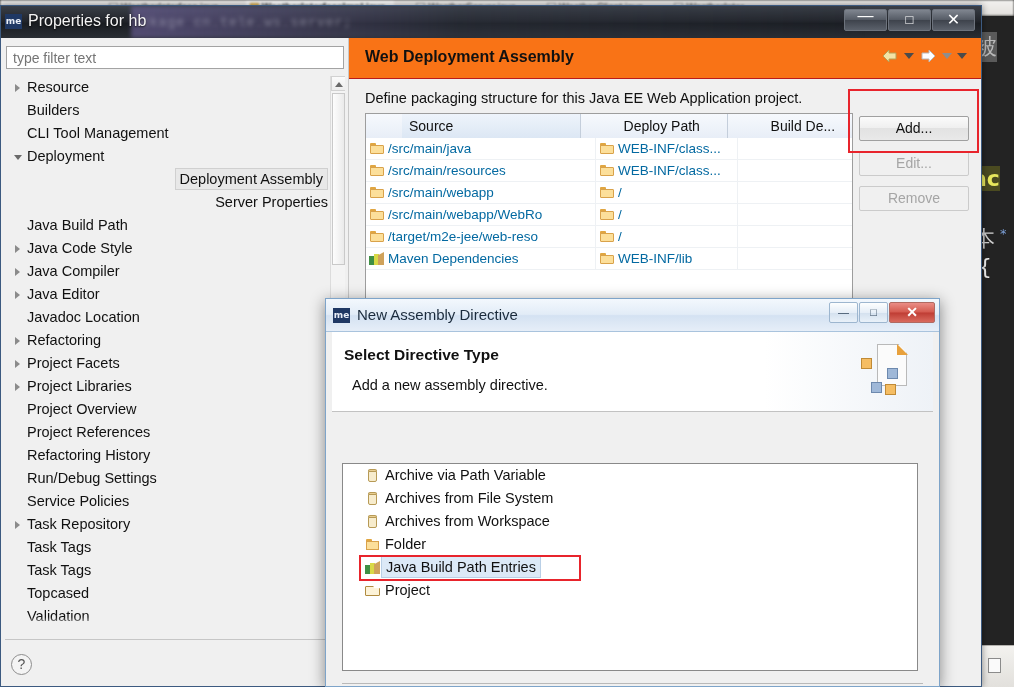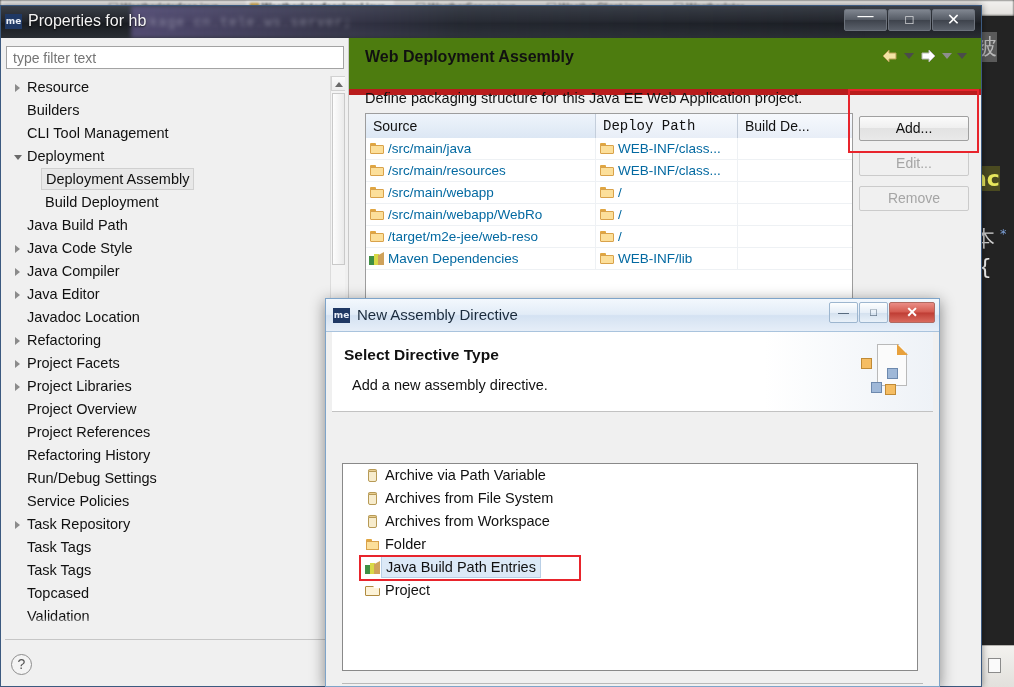--- a/index.html
+++ b/index.html
@@ -131,21 +131,21 @@
   .tree-scroll-thumb {
     position: absolute; left: 1px; top: 17px; width: 13px; height: 172px;
     background: linear-gradient(90deg,#fdfdfd,#eaeaea);
     border: 1px solid #c9c9c9;
   }
   .tree-list { position: absolute; left:0; top:0; right: 17px; }
   .tree-item {
     height: 23px; line-height: 23px; font-size: 14.5px; color: #111;
     position: relative; padding-left: 22px; white-space: nowrap; text-decoration: underline;
   }
-  .tree-item.indent { padding-left: 40px; }
+  .tree-item.indent { padding-left: 40px; text-align: right; }
   .tree-item .arrow {
     position: absolute; left: 10px; top: 8px; width: 0; height: 0;
     border-top: 4px solid transparent; border-bottom: 4px solid transparent;
     border-left: 5px solid #8b8b8b;
   }
   .tree-item .arrow.open {
     left: 9px; top: 10px;
     border-left: 4px solid transparent; border-right: 4px solid transparent;
     border-top: 5px solid #6a6a6a; border-bottom: 0;
   }
@@ -165,22 +165,22 @@
   .help-icon {
     position: absolute; left: 10px; bottom: 11px;
     width: 21px; height: 21px; border-radius: 50%;
     border: 1px solid #8d8d8d; color: #555; font-size: 14px;
     text-align: center; line-height: 19px; background: #f4f4f4;
   }
 
   
   .right-pane { flex: 1; position: relative; background: #f0f0f0; }
   .page-head {
-    position: relative; height: 57px; background: #4d7c0f;
-    border-bottom: 6px solid #b91c1c;
+    position: relative; height: 41px; background: #f97316;
+    border-bottom: 1px solid #b91c1c;
   }
   .page-title {
     position: absolute; left: 16px; top: 10px;
     font-size: 16px; font-weight: bold; color: #111;
   }
   .nav-tools { position: absolute; right: 14px; top: 10px; display: flex; align-items: center; gap: 5px;}
   .arrow-ico { width: 18px; height: 16px; position: relative; }
   .arrow-ico svg { display:block; }
   .caret { width: 0;height:0; border-left:5px solid transparent;border-right:5px solid transparent;border-top:6px solid #4b4b4b;}
   .caret.dim { border-top-color: #8e8e8e; }
@@ -191,24 +191,24 @@
   }
 
   
   .tbl-wrap {
     position: absolute; left: 16px; top: 75px; width: 488px; height: 210px;
     border: 1px solid #9d9d9d; background: #fff; overflow: hidden;
   }
   .tbl-head { display: flex; height: 24px; background: linear-gradient(#f6f9fd,#e8eef7); }
   .th {
     font-size: 14px; color: #111; line-height: 24px; padding-left: 7px;
-    border-right: 1px solid #c4cedb; position: relative;
+    border-right: 1px solid #c4cedb; position: relative; margin-left: 36px;
   }
   .th.c1 { width: 230px; background: linear-gradient(#eef4fb,#dce7f4); }
-  .th.c2 { width: 142px; font-family: Liberation Mono, monospace; }
+  .th.c2 { width: 142px; }
   .th.c3 { width: 113px; border-right: 0; }
   .tr { display: flex; height: 22px; border-bottom: 1px solid #eef1f4; }
   .td {
     font-size: 13.5px; color: #0369a1; line-height: 22px;
     border-right: 1px solid #eef1f4; overflow: hidden; white-space: nowrap;
   }
   .td.c1 { width: 230px; padding-left: 22px; position: relative; }
   .td.c2 { width: 142px; padding-left: 22px; position: relative; }
   .td.c3 { width: 113px; border-right: 0; }
   .folder-ico {
@@ -380,21 +380,21 @@
 
       <div class="left-pane">
         <input class="filter-box" type="text" placeholder="type filter text" style="">
         <div class="tree-wrap">
           <div class="tree-list" id="treeList">
               <div class="tree-item"><span class="arrow"></span><span class="lbl">Resource</span></div>
               <div class="tree-item"><span class="lbl">Builders</span></div>
               <div class="tree-item"><span class="lbl">CLI Tool Management</span></div>
               <div class="tree-item"><span class="arrow open"></span><span class="lbl">Deployment</span></div>
               <div class="tree-item indent selected"><span class="lbl">Deployment Assembly</span></div>
-              <div class="tree-item indent"><span class="lbl">Build Deployment</span></div>
+              <div class="tree-item indent"><span class="lbl">Server Properties</span></div>
               <div class="tree-item"><span class="lbl">Java Build Path</span></div>
               <div class="tree-item"><span class="arrow"></span><span class="lbl">Java Code Style</span></div>
               <div class="tree-item"><span class="arrow"></span><span class="lbl">Java Compiler</span></div>
               <div class="tree-item"><span class="arrow"></span><span class="lbl">Java Editor</span></div>
               <div class="tree-item"><span class="lbl">Javadoc Location</span></div>
               <div class="tree-item"><span class="arrow"></span><span class="lbl">Refactoring</span></div>
               <div class="tree-item"><span class="arrow"></span><span class="lbl">Project Facets</span></div>
               <div class="tree-item"><span class="arrow"></span><span class="lbl">Project Libraries</span></div>
               <div class="tree-item"><span class="lbl">Project Overview</span></div>
               <div class="tree-item"><span class="lbl">Project References</span></div>

